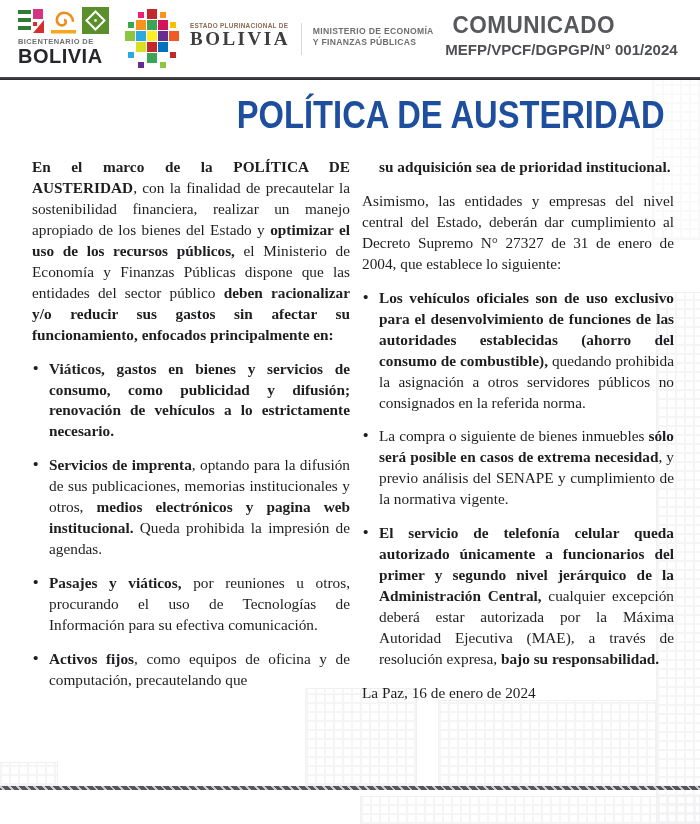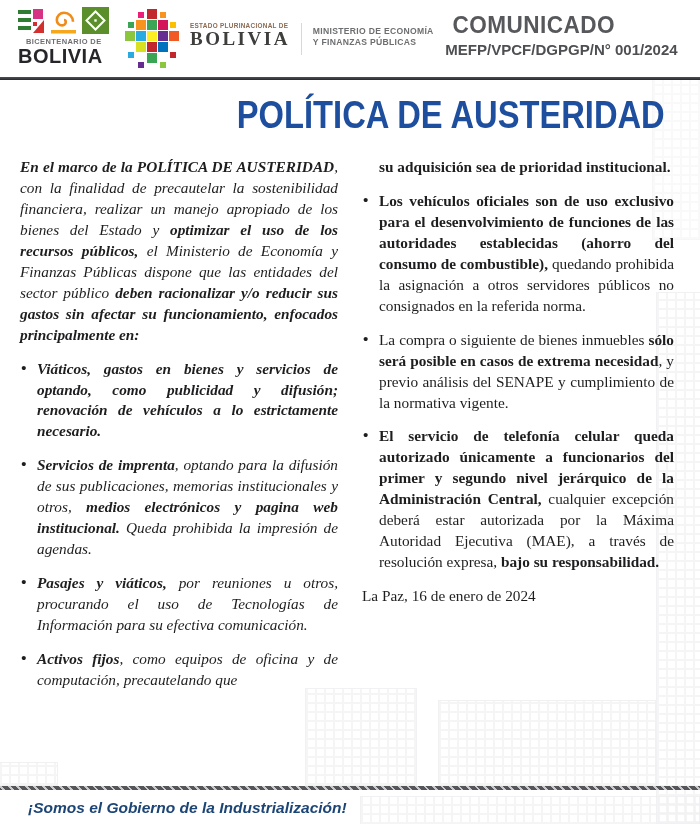--- a/index.html
+++ b/index.html
@@ -23,21 +23,21 @@
     outline:1px solid #cfcfcf;
   }
   
   .hdr{position:absolute;left:0;top:0;width:100%;height:78px;background:#fff;}
   .hdr-rule{position:absolute;left:0;top:77px;width:100%;height:3px;
     background:linear-gradient(#505156,#27282c);}
   .hdr-left{position:absolute;left:18px;top:7px;display:flex;align-items:flex-start;gap:11px;
     font-family:"Liberation Sans",sans-serif;}
   .bic{width:96px;text-align:left;}
   .bic-icons{display:flex;gap:5px;}
-  .bic-top{font-size:7.5px;font-weight:700;color:#6e6f71;letter-spacing:.4px;margin-top:3px;margin-left:8px;}
+  .bic-top{font-size:7.5px;font-weight:700;color:#6e6f71;letter-spacing:.4px;margin-top:3px;}
   .bic-name{font-size:20px;font-weight:800;color:#26262a;letter-spacing:.5px;line-height:1;}
   .estado{margin-top:15px;}
   .estado-top{font-size:6.4px;font-weight:700;color:#8a6a52;letter-spacing:.3px;}
   .estado-name{font-family:"Liberation Serif",serif;font-size:19px;font-weight:700;
     color:#3e3e3d;letter-spacing:2.5px;line-height:1.05;}
   .hdr-div{width:1px;height:32px;background:#d8d8da;margin-top:16px;}
   .ministry{margin-top:19px;font-size:8.6px;font-weight:700;color:#6d6e70;
     letter-spacing:.3px;line-height:1.3;}
   .hdr-right{position:absolute;right:22px;top:13px;text-align:left;
     font-family:"Liberation Sans",sans-serif;}
@@ -45,21 +45,21 @@
     transform:scaleX(.94);transform-origin:right center;letter-spacing:.5px;line-height:1;}
   .reference{font-size:15.5px;font-weight:700;color:var(--reference_gray);margin-top:4px;
     transform:scaleX(.97);transform-origin:right center;}
   
   .title{position:absolute;left:0;top:94px;width:100%;text-align:right;}
   .title span{display:inline-block;font-family:"Liberation Sans",sans-serif;
     font-size:38px;font-weight:800;color:var(--title_blue);
     transform:scaleX(.86);transform-origin:center;letter-spacing:0;white-space:nowrap;}
   
   .col{position:absolute;top:157px;font-size:15.3px;line-height:1.37;text-align:justify;}
-  .col-left{left:20px;width:318px;font-style:italic;}
+  .col-left{left:32px;width:318px;}
   .col-right{left:362px;width:312px;}
   .block{margin-bottom:13px;position:relative;}
   .block .b{font-weight:700;}
   .bullet{padding-left:17px;}
   .bullet .dot{position:absolute;left:1px;top:-1px;font-weight:700;}
   .cont{padding-left:17px;font-weight:400;}
   .dateline{text-align:left;margin-top:7px;padding-right:2px;font-size:15.3px;}
   
   .braid{position:absolute;left:0;top:786px;width:100%;height:4px;
     background:repeating-linear-gradient(45deg,#55565a 0 2px,#c9c9cc 2px 4px,#55565a 4px 6px);}
@@ -162,29 +162,29 @@
     </div>
   </div>
   <div class="hdr-rule"></div>
 
   <div class="title">
     <span>POLÍTICA DE AUSTERIDAD</span>
   </div>
 
   <div class="col col-left">
       <div class="block p"><span class="b">En el marco de la POLÍTICA DE AUSTERIDAD</span><span>, con la finalidad de precautelar la sostenibilidad financiera, realizar un manejo apropiado de los bienes del Estado y </span><span class="b">optimizar el uso de los recursos públicos,</span><span> el Ministerio de Economía y Finanzas Públicas dispone que las entidades del sector público </span><span class="b">deben racionalizar y/o reducir sus gastos sin afectar su funcionamiento, enfocados principalmente en:</span></div>
-      <div class="block bullet"><span class="dot">•</span><span class="b">Viáticos, gastos en bienes y servicios de optando, como publicidad y difusión; renovación de vehículos a lo estrictamente necesario.</span></div>
+      <div class="block bullet"><span class="dot">•</span><span class="b">Viáticos, gastos en bienes y servicios de consumo, como publicidad y difusión; renovación de vehículos a lo estrictamente necesario.</span></div>
       <div class="block bullet"><span class="dot">•</span><span class="b">Servicios de imprenta</span><span>, optando para la difusión de sus publicaciones, memorias institucionales y otros, </span><span class="b">medios electrónicos y pagina web institucional.</span><span> Queda prohibida la impresión de agendas.</span></div>
       <div class="block bullet"><span class="dot">•</span><span class="b">Pasajes y viáticos,</span><span> por reuniones u otros, procurando el uso de Tecnologías de Información para su efectiva comunicación.</span></div>
       <div class="block bullet"><span class="dot">•</span><span class="b">Activos fijos</span><span>, como equipos de oficina y de computación, precautelando que</span></div>
     </div>
   <div class="col col-right">
   <div class="block cont"><span class="b">su adquisición sea de prioridad institucional.</span></div>
+      <div class="block p"><span>Asimismo, las entidades y empresas del nivel central del Estado, deberán dar cumplimiento al Decreto Supremo N° 27327 de 31 de enero de 2004, que establece lo siguiente:</span></div>
       <div class="block bullet"><span class="dot">•</span><span class="b">Los vehículos oficiales son de uso exclusivo para el desenvolvimiento de funciones de las autoridades establecidas (ahorro del consumo de combustible),</span><span> quedando prohibida la asignación a otros servidores públicos no consignados en la referida norma.</span></div>
       <div class="block bullet"><span class="dot">•</span><span>La compra o siguiente de bienes inmuebles </span><span class="b">sólo será posible en casos de extrema necesidad</span><span>, y previo análisis del SENAPE y cumplimiento de la normativa vigente.</span></div>
       <div class="block bullet"><span class="dot">•</span><span class="b">El servicio de telefonía celular queda autorizado únicamente a funcionarios del primer y segundo nivel jerárquico de la Administración Central,</span><span> cualquier excepción deberá estar autorizada por la Máxima Autoridad Ejecutiva (MAE), a través de resolución expresa, </span><span class="b">bajo su responsabilidad.</span></div>
       <div class="dateline">La Paz, 16 de enero de 2024</div>
     </div>
 
   <div class="braid"></div>
-  <div class="slogan">¡Somos el Gobierno de la Industrialización!</div>
 
 </div>
 
 </body></html>

